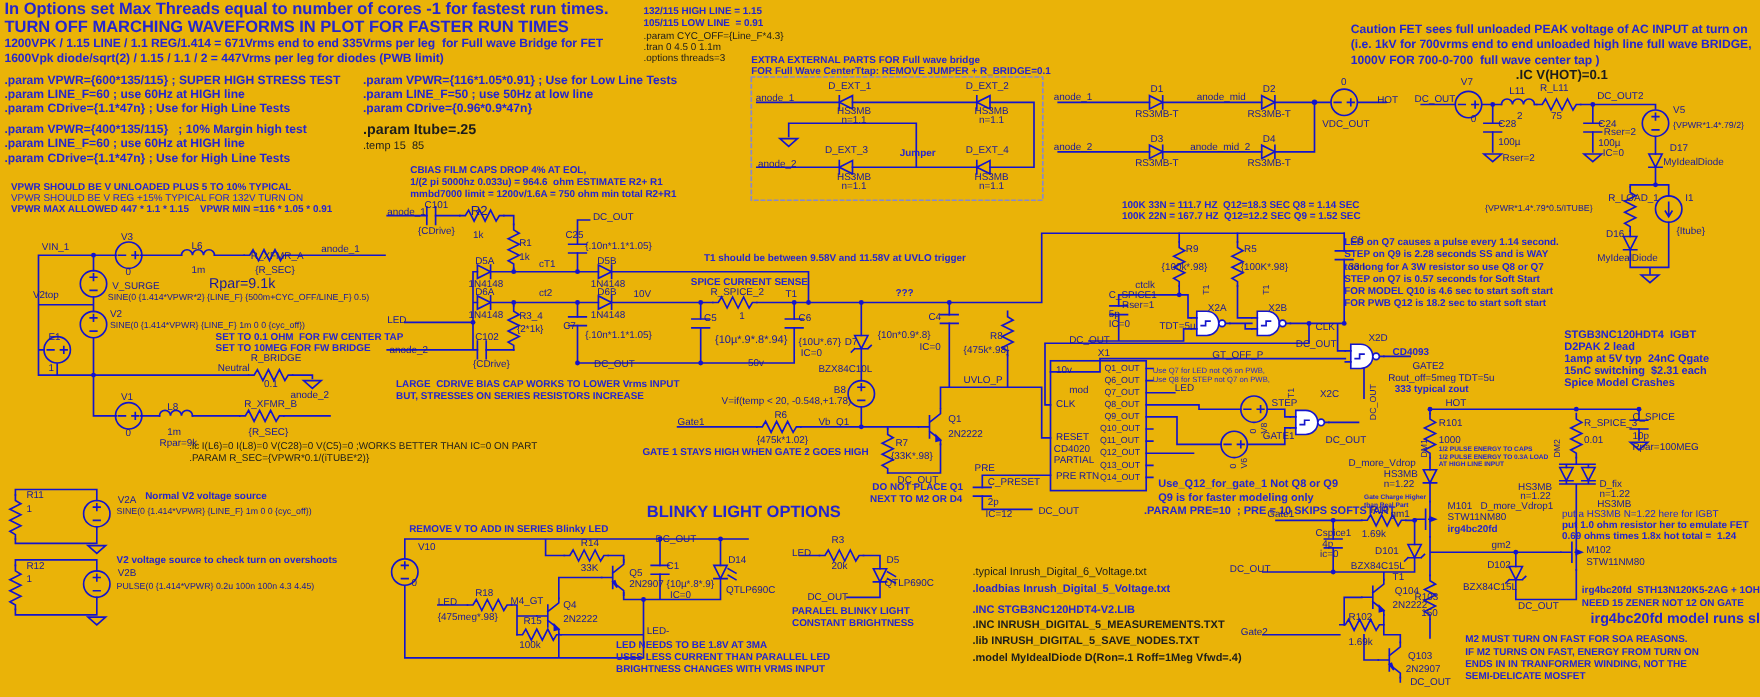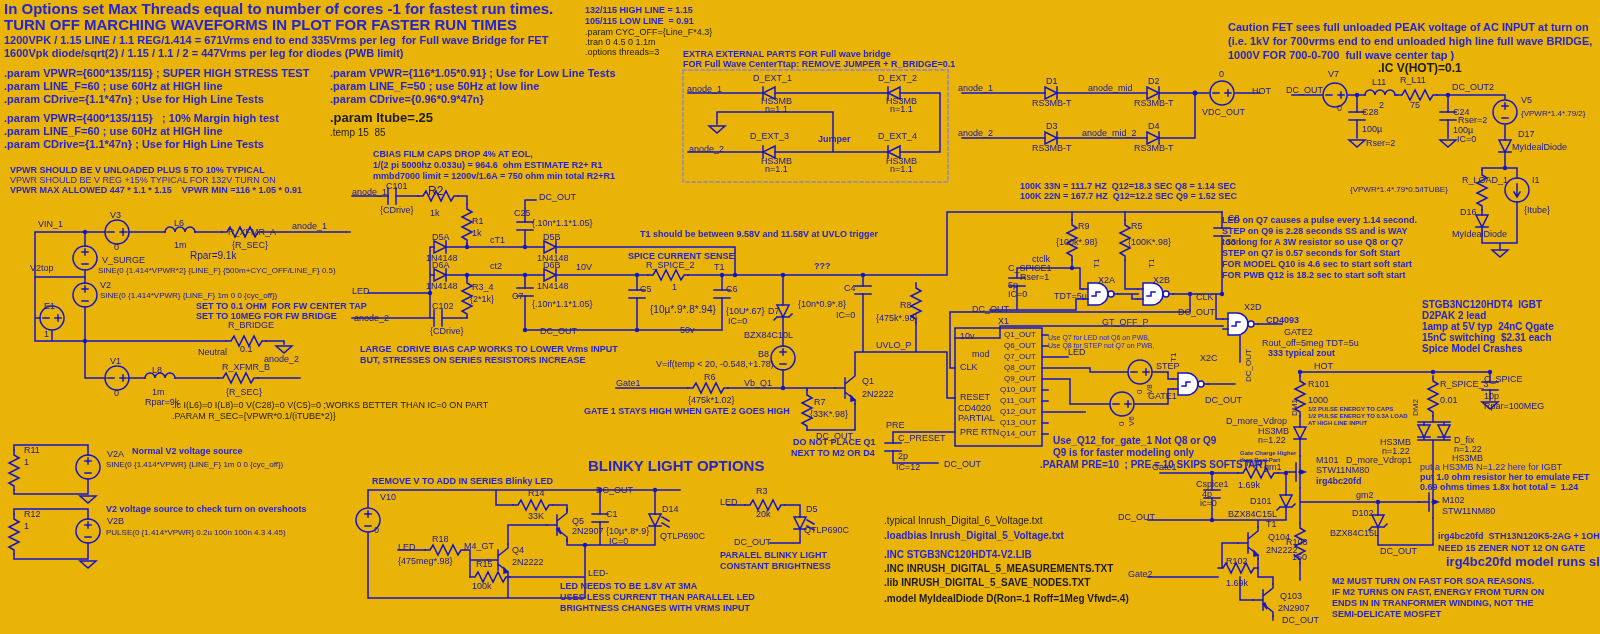--- a/index.html
+++ b/index.html
@@ -262,34 +262,34 @@
       <div class="lbl" style="left: 10px; top: 176px; font-size: 9px; font-weight: normal; color: rgb(37, 37, 207);">VPWR SHOULD BE V REG +15% TYPICAL FOR 132V TURN ON</div>
       <div class="lbl" style="left: 10px; top: 186px; font-size: 9px; font-weight: bold; color: rgb(37, 37, 207);">VPWR MAX ALLOWED 447 * 1.1 * 1.15    VPWR MIN =116 * 1.05 * 0.91</div>
       <div class="lbl" style="left: 373px; top: 150px; font-size: 9px; font-weight: bold; color: rgb(37, 37, 207);">CBIAS FILM CAPS DROP 4% AT EOL,</div>
       <div class="lbl" style="left: 373px; top: 161px; font-size: 9px; font-weight: bold; color: rgb(37, 37, 207);">1/(2 pi 5000hz 0.033u) = 964.6  ohm ESTIMATE R2+ R1</div>
       <div class="lbl" style="left: 373px; top: 172px; font-size: 9px; font-weight: bold; color: rgb(37, 37, 207);">mmbd7000 limit = 1200v/1.6A = 750 ohm min total R2+R1</div>
       <div class="lbl" style="left: 38px; top: 220px; font-size: 9px; color: rgb(23, 23, 156);">VIN_1</div>
       <div class="lbl" style="left: 110px; top: 211px; font-size: 9px; color: rgb(23, 23, 156);">V3</div>
       <div class="lbl" style="left: 114px; top: 243px; font-size: 9px; color: rgb(23, 23, 156);">0</div>
       <div class="lbl" style="left: 174px; top: 219px; font-size: 9px; color: rgb(23, 23, 156);">L6</div>
       <div class="lbl" style="left: 174px; top: 241px; font-size: 9px; color: rgb(23, 23, 156);">1m</div>
-      <div class="lbl" style="left: 162px; top: 251px; font-size: 10px; color: rgb(23, 23, 156); padding-left: 28px;">Rpar=9.1k</div>
+      <div class="lbl" style="left: 162px; top: 251px; font-size: 13px; color: rgb(23, 23, 156); padding-left: 28px;">Rpar=9.1k</div>
       <div class="lbl" style="left: 228px; top: 228px; font-size: 9px; color: rgb(23, 23, 156);">R_XFMR_A</div>
       <div class="lbl" style="left: 232px; top: 241px; font-size: 9px; color: rgb(23, 23, 156);">{R_SEC}</div>
       <div class="lbl" style="left: 292px; top: 222px; font-size: 9px; color: rgb(23, 23, 156);">anode_1</div>
       <div class="lbl" style="left: 102px; top: 256px; font-size: 9px; color: rgb(23, 23, 156);">V_SURGE</div>
       <div class="lbl" style="left: 98px; top: 267px; font-size: 8px; color: rgb(23, 23, 156);">SINE(0 {1.414*VPWR*2} {LINE_F} {500m+CYC_OFF/LINE_F} 0.5)</div>
       <div class="lbl" style="left: 30px; top: 264px; font-size: 9px; color: rgb(23, 23, 156);">V2top</div>
       <div class="lbl" style="left: 100px; top: 281px; font-size: 9px; color: rgb(23, 23, 156);">V2</div>
       <div class="lbl" style="left: 100px; top: 292px; font-size: 8px; color: rgb(23, 23, 156);">SINE(0 {1.414*VPWR} {LINE_F} 1m 0 0 {cyc_off})</div>
       <div class="lbl" style="left: 196px; top: 302px; font-size: 9px; font-weight: bold; color: rgb(37, 37, 207);">SET TO 0.1 OHM  FOR FW CENTER TAP</div>
       <div class="lbl" style="left: 196px; top: 312px; font-size: 9px; font-weight: bold; color: rgb(37, 37, 207);">SET TO 10MEG FOR FW BRIDGE</div>
       <div class="lbl" style="left: 44px; top: 302px; font-size: 9px; color: rgb(23, 23, 156);">E1</div>
       <div class="lbl" style="left: 44px; top: 330px; font-size: 9px; color: rgb(23, 23, 156);">1</div>
-      <div class="lbl" style="left: 162px; top: 348px; font-size: 9px; color: rgb(23, 23, 156); padding-left: 36px;">Neutral</div>
+      <div class="lbl" style="left: 162px; top: 330px; font-size: 9px; color: rgb(23, 23, 156); padding-left: 36px;">Neutral</div>
       <div class="lbl" style="left: 228px; top: 321px; font-size: 9px; color: rgb(23, 23, 156);">R_BRIDGE</div>
       <div class="lbl" style="left: 240px; top: 345px; font-size: 9px; color: rgb(23, 23, 156);">0.1</div>
       <div class="lbl" style="left: 110px; top: 357px; font-size: 9px; color: rgb(23, 23, 156);">V1</div>
       <div class="lbl" style="left: 114px; top: 389px; font-size: 9px; color: rgb(23, 23, 156);">0</div>
       <div class="lbl" style="left: 152px; top: 366px; font-size: 9px; color: rgb(23, 23, 156);">L8</div>
       <div class="lbl" style="left: 152px; top: 388px; font-size: 9px; color: rgb(23, 23, 156);">1m</div>
       <div class="lbl" style="left: 145px; top: 398px; font-size: 9px; color: rgb(23, 23, 156);">Rpar=9k</div>
       <div class="lbl" style="left: 222px; top: 363px; font-size: 9px; color: rgb(23, 23, 156);">R_XFMR_B</div>
       <div class="lbl" style="left: 226px; top: 388px; font-size: 9px; color: rgb(23, 23, 156);">{R_SEC}</div>
       <div class="lbl" style="left: 264px; top: 355px; font-size: 9px; color: rgb(23, 23, 156);">anode_2</div>

